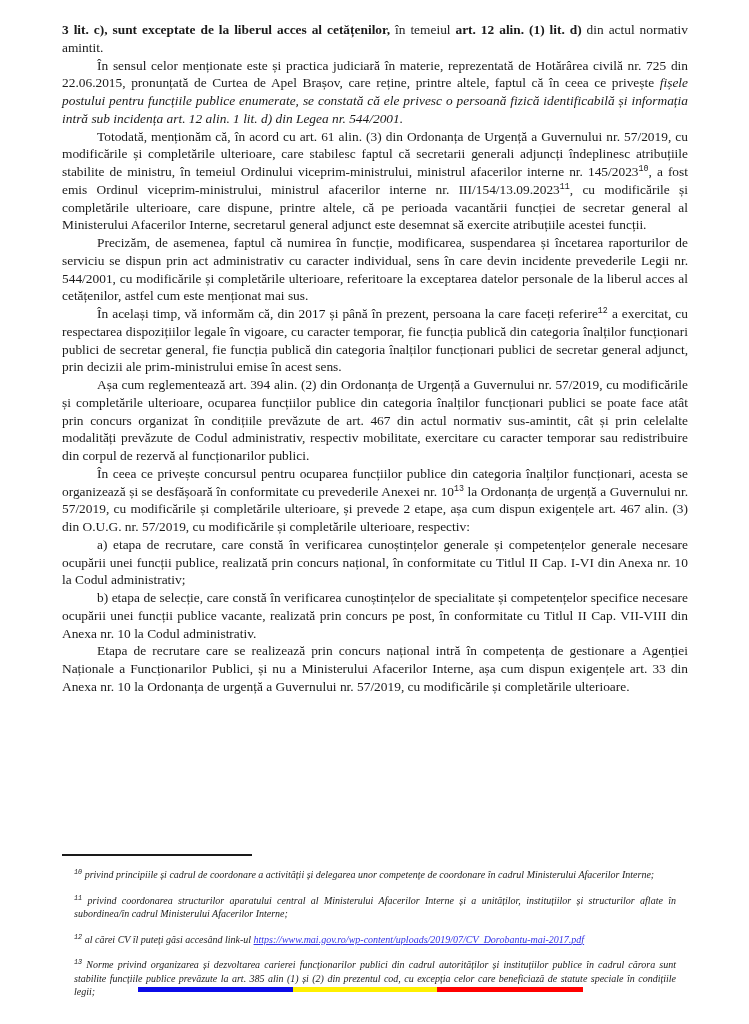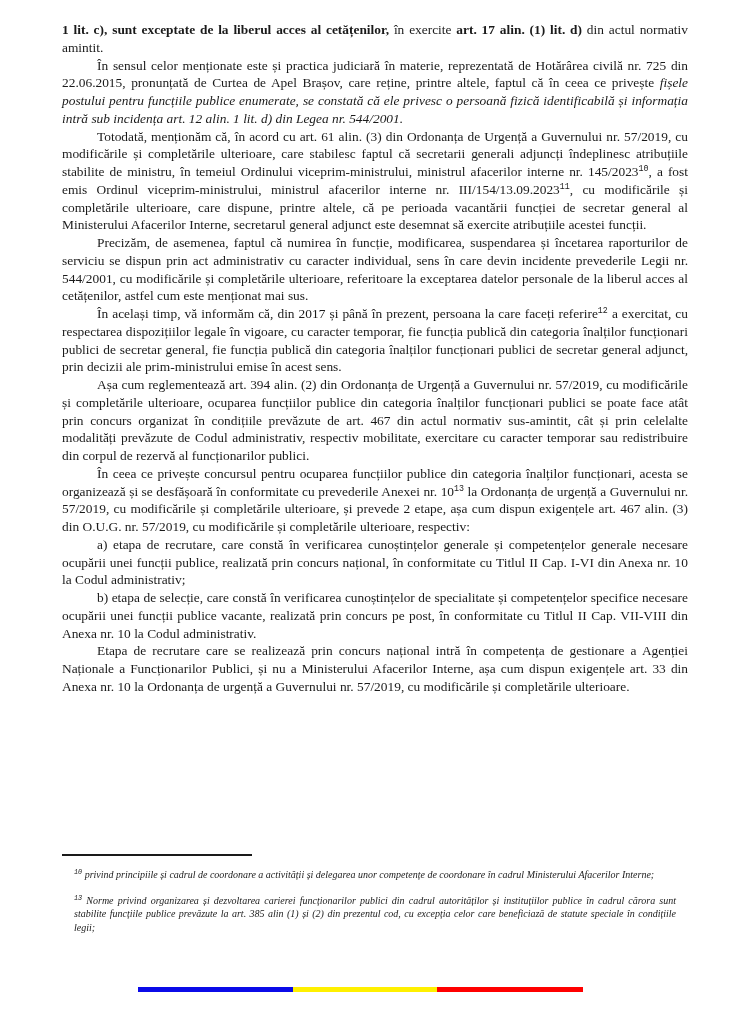--- a/index.html
+++ b/index.html
@@ -54,36 +54,38 @@
     height: 5px;
     display: flex;
   }
   .flag-seg { height: 100%; }
 </style>
 </head>
 <body>
 
 <div class="page">
   <div class="body-text">
-      <p><span class="bold">1 lit. c), sunt exceptate de la liberul acces al cetățenilor,</span><span> în exercite </span><span class="bold">art. 17 alin. (1) lit. d)</span><span> din actul normativ amintit.</span></p>
+      <p><span class="bold">3 lit. c), sunt exceptate de la liberul acces al cetățenilor,</span><span> în temeiul </span><span class="bold">art. 12 alin. (1) lit. d)</span><span> din actul normativ amintit.</span></p>
       <p class="indent"><span>În sensul celor menționate este și practica judiciară în materie, reprezentată de Hotărârea civilă nr. 725 din 22.06.2015, pronunțată de Curtea de Apel Brașov, care reține, printre altele, faptul că în ceea ce privește </span><span class="italic">fișele postului pentru funcțiile publice enumerate, se constată că ele privesc o persoană fizică identificabilă și informația intră sub incidența art. 12 alin. 1 lit. d) din Legea nr. 544/2001.</span></p>
       <p class="indent"><span>Totodată, menționăm că, în acord cu art. 61 alin. (3) din Ordonanța de Urgență a Guvernului nr. 57/2019, cu modificările și completările ulterioare, care stabilesc faptul că secretarii generali adjuncți îndeplinesc atribuțiile stabilite de ministru, în temeiul Ordinului viceprim-ministrului, ministrul afacerilor interne nr. 145/2023</span><sup>10</sup><span>, a fost emis Ordinul viceprim-ministrului, ministrul afacerilor interne nr. III/154/13.09.2023</span><sup>11</sup><span>, cu modificările și completările ulterioare, care dispune, printre altele, că pe perioada vacantării funcției de secretar general al Ministerului Afacerilor Interne, secretarul general adjunct este desemnat să exercite atribuțiile acestei funcții.</span></p>
       <p class="indent"><span>Precizăm, de asemenea, faptul că numirea în funcție, modificarea, suspendarea și încetarea raporturilor de serviciu se dispun prin act administrativ cu caracter individual, sens în care devin incidente prevederile Legii nr. 544/2001, cu modificările și completările ulterioare, referitoare la exceptarea datelor personale de la liberul acces al cetățenilor, astfel cum este menționat mai sus.</span></p>
       <p class="indent"><span>În același timp, vă informăm că, din 2017 și până în prezent, persoana la care faceți referire</span><sup>12</sup><span> a exercitat, cu respectarea dispozițiilor legale în vigoare, cu caracter temporar, fie funcția publică din categoria înalților funcționari publici de secretar general, fie funcția publică din categoria înalților funcționari publici de secretar general adjunct, prin decizii ale prim-ministrului emise în acest sens.</span></p>
       <p class="indent"><span>Așa cum reglementează art. 394 alin. (2) din Ordonanța de Urgență a Guvernului nr. 57/2019, cu modificările și completările ulterioare, ocuparea funcțiilor publice din categoria înalților funcționari publici se poate face atât prin concurs organizat în condițiile prevăzute de art. 467 din actul normativ sus-amintit, cât și prin celelalte modalități prevăzute de Codul administrativ, respectiv mobilitate, exercitare cu caracter temporar sau redistribuire din corpul de rezervă al funcționarilor publici.</span></p>
       <p class="indent"><span>În ceea ce privește concursul pentru ocuparea funcțiilor publice din categoria înalților funcționari, acesta se organizează și se desfășoară în conformitate cu prevederile Anexei nr. 10</span><sup>13</sup><span> la Ordonanța de urgență a Guvernului nr. 57/2019, cu modificările și completările ulterioare, și prevede 2 etape, așa cum dispun exigențele art. 467 alin. (3) din O.U.G. nr. 57/2019, cu modificările și completările ulterioare, respectiv:</span></p>
       <p class="indent"><span>a) etapa de recrutare, care constă în verificarea cunoștințelor generale și competențelor generale necesare ocupării unei funcții publice, realizată prin concurs național, în conformitate cu Titlul II Cap. I-VI din Anexa nr. 10 la Codul administrativ;</span></p>
       <p class="indent"><span>b) etapa de selecție, care constă în verificarea cunoștințelor de specialitate și competențelor specifice necesare ocupării unei funcții publice vacante, realizată prin concurs pe post, în conformitate cu Titlul II Cap. VII-VIII din Anexa nr. 10 la Codul administrativ.</span></p>
       <p class="indent"><span>Etapa de recrutare care se realizează prin concurs național intră în competența de gestionare a Agenției Naționale a Funcționarilor Publici, și nu a Ministerului Afacerilor Interne, așa cum dispun exigențele art. 33 din Anexa nr. 10 la Ordonanța de urgență a Guvernului nr. 57/2019, cu modificările și completările ulterioare.</span></p>
     </div>
 
   <div class="footnote-section">
     <div class="footnote-separator"></div>
     <div id="footnote-list">
         <div class="footnote"><sup>10</sup><span> privind principiile și cadrul de coordonare a activității și delegarea unor competențe de coordonare în cadrul Ministerului Afacerilor Interne;</span></div>
+        <div class="footnote"><sup>11</sup><span> privind coordonarea structurilor aparatului central al Ministerului Afacerilor Interne și a unităților, instituțiilor și structurilor aflate în subordinea/în cadrul Ministerului Afacerilor Interne;</span></div>
+        <div class="footnote"><sup>12</sup><span> al cărei CV îl puteți găsi accesând link-ul </span><a class="link" href="#" style="color: rgb(51, 51, 230);">https://www.mai.gov.ro/wp-content/uploads/2019/07/CV_Dorobantu-mai-2017.pdf</a></div>
         <div class="footnote"><sup>13</sup><span> Norme privind organizarea și dezvoltarea carierei funcționarilor publici din cadrul autorităților și instituțiilor publice în cadrul cărora sunt stabilite funcțiile publice prevăzute la art. 385 alin (1) și (2) din prezentul cod, cu excepția celor care beneficiază de statute speciale în condițiile legii;</span></div>
       </div>
   </div>
 
   <div class="flag-bar" id="flag-bar">
       <div class="flag-seg" style="background: rgb(11, 11, 232); width: 155px;"></div>
       <div class="flag-seg" style="background: rgb(255, 240, 0); width: 144px;"></div>
       <div class="flag-seg" style="background: rgb(255, 0, 0); width: 146px;"></div>
     </div>
 </div>

